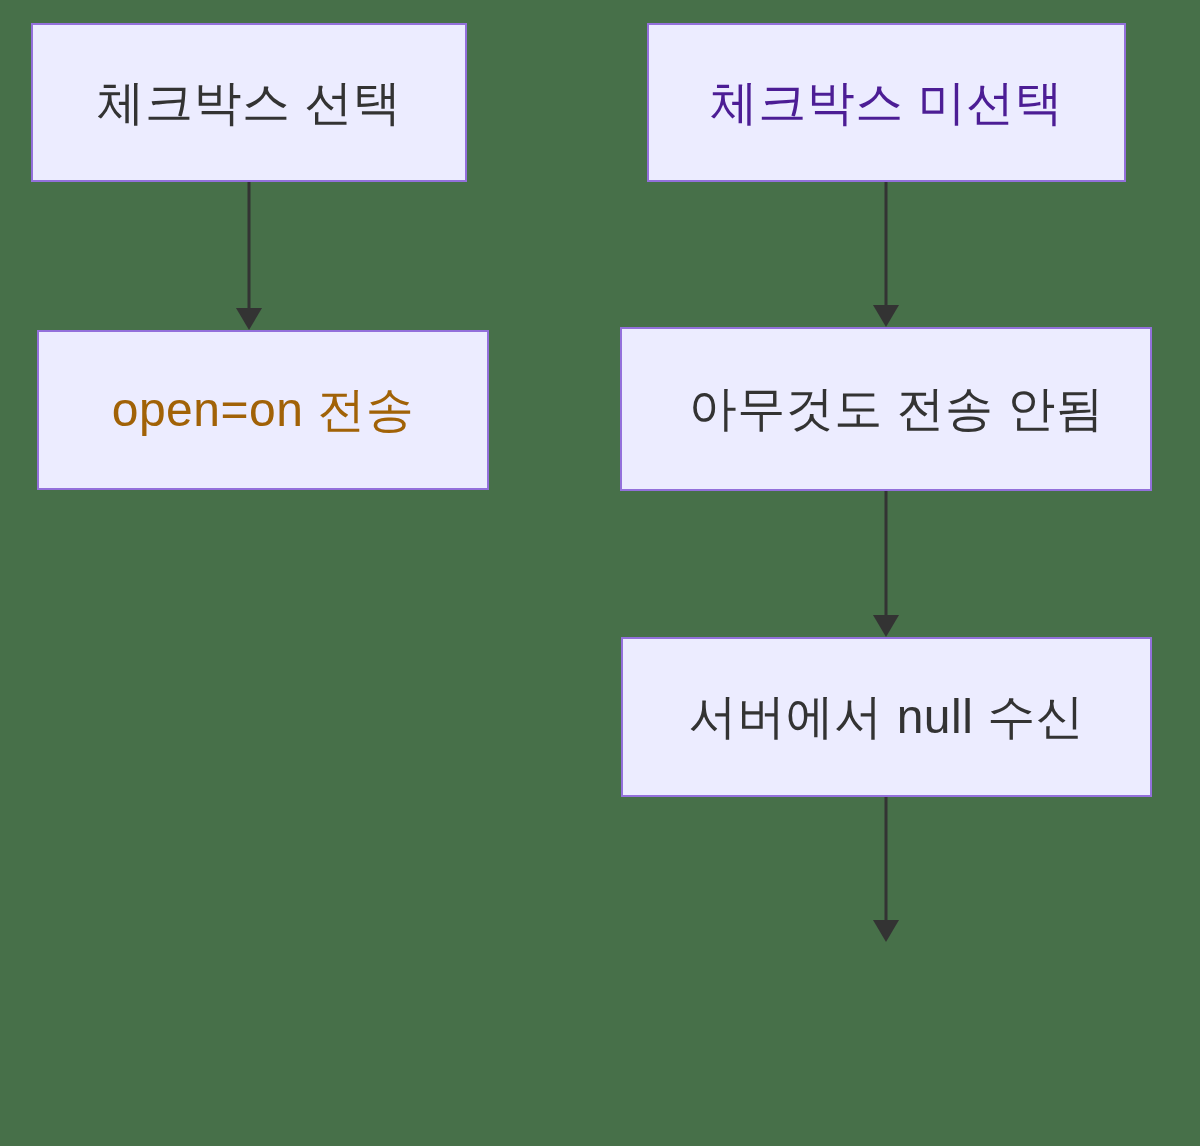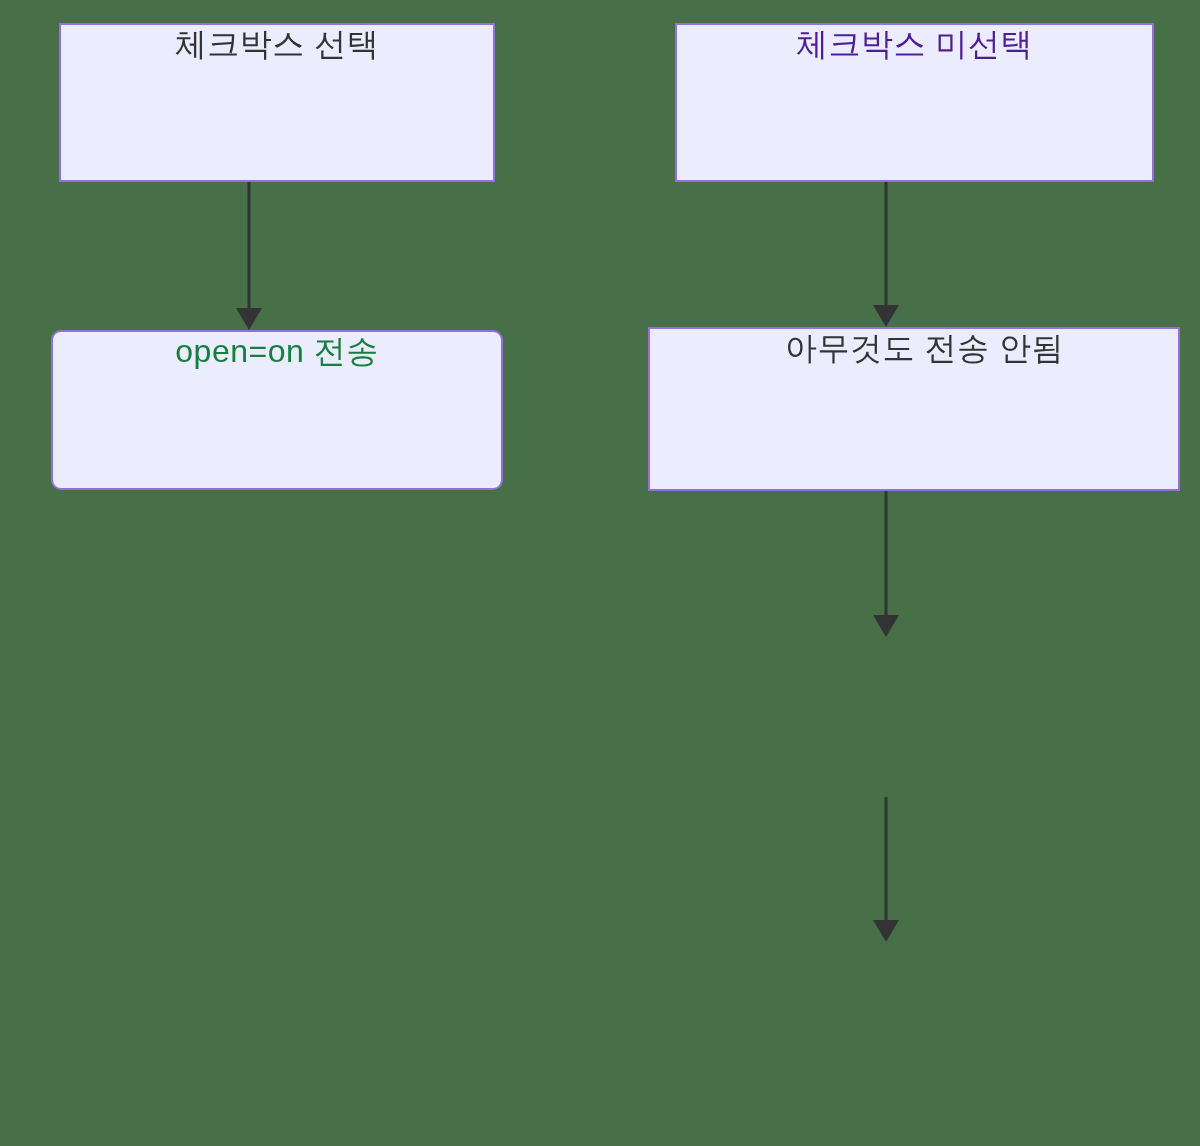--- a/index.html
+++ b/index.html
@@ -14,26 +14,25 @@
     width: 1200px;
     height: 1146px;
     overflow: hidden;
   }
   .flow-node {
     position: absolute;
     box-sizing: border-box;
     border-width: 2px;
     border-style: solid;
     display: flex;
-    align-items: flex-start;
+    align-items: center;
     justify-content: center;
-    font-size: 32px;
+    font-size: 48px;
     line-height: 1.2;
     letter-spacing: 0.5px;
-    margin-left: 28px;
   }
   .edge {
     position: absolute;
   }
   .edge .shaft {
     position: absolute;
     left: 50%;
     top: 0;
     transform: translateX(-50%);
     width: 3px;
@@ -58,21 +57,21 @@
 
   <div class="flow-node" style="left: 31px; top: 23px; width: 436px; height: 159px; background: rgb(236, 236, 255); border-color: rgb(147, 112, 219); color: rgb(51, 51, 51);">
     <span>체크박스 선택</span>
   </div>
 
   <div class="edge" style="left:234px; top:182px; width:30px; height:148px;">
     <div class="shaft" style="height: 130px; background: rgb(51, 51, 51);"></div>
     <div class="head" style="border-top-color: rgb(51, 51, 51);"></div>
   </div>
 
-  <div class="flow-node" style="left: 23px; top: 330px; width: 452px; height: 160px; background: rgb(236, 236, 255); border-color: rgb(147, 112, 219); color: #15803d; border-radius: 10px;">
+  <div class="flow-node" style="left: 37px; top: 330px; width: 452px; height: 160px; background: rgb(236, 236, 255); border-color: rgb(147, 112, 219); color: #a16207;">
     <span>open=on 전송</span>
   </div>
 
   <div class="flow-node" style="left: 647px; top: 23px; width: 479px; height: 159px; background: rgb(236, 236, 255); border-color: rgb(147, 112, 219); color: #4c1d95;">
     <span>체크박스 미선택</span>
   </div>
 
   <div class="edge" style="left:871px; top:182px; width:30px; height:145px;">
     <div class="shaft" style="height: 127px; background: rgb(51, 51, 51);"></div>
     <div class="head" style="border-top-color: rgb(51, 51, 51);"></div>
@@ -80,20 +79,23 @@
 
   <div class="flow-node" style="left: 620px; top: 327px; width: 532px; height: 164px; background: rgb(236, 236, 255); border-color: rgb(147, 112, 219); color: rgb(51, 51, 51); padding-left: 21px;">
     <span>아무것도 전송 안됨</span>
   </div>
 
   <div class="edge" style="left:871px; top:491px; width:30px; height:146px;">
     <div class="shaft" style="height: 128px; background: rgb(51, 51, 51);"></div>
     <div class="head" style="border-top-color: rgb(51, 51, 51);"></div>
   </div>
 
+  <div class="flow-node" style="left: 621px; top: 637px; width: 531px; height: 160px; background: rgb(236, 236, 255); border-color: rgb(147, 112, 219); color: rgb(51, 51, 51);">
+    <span>서버에서 null 수신</span>
+  </div>
 
   <div class="edge" style="left:871px; top:797px; width:30px; height:145px;">
     <div class="shaft" style="height: 127px; background: rgb(51, 51, 51);"></div>
     <div class="head" style="border-top-color: rgb(51, 51, 51);"></div>
   </div>
 
 
 </div>
 
 </body></html>

